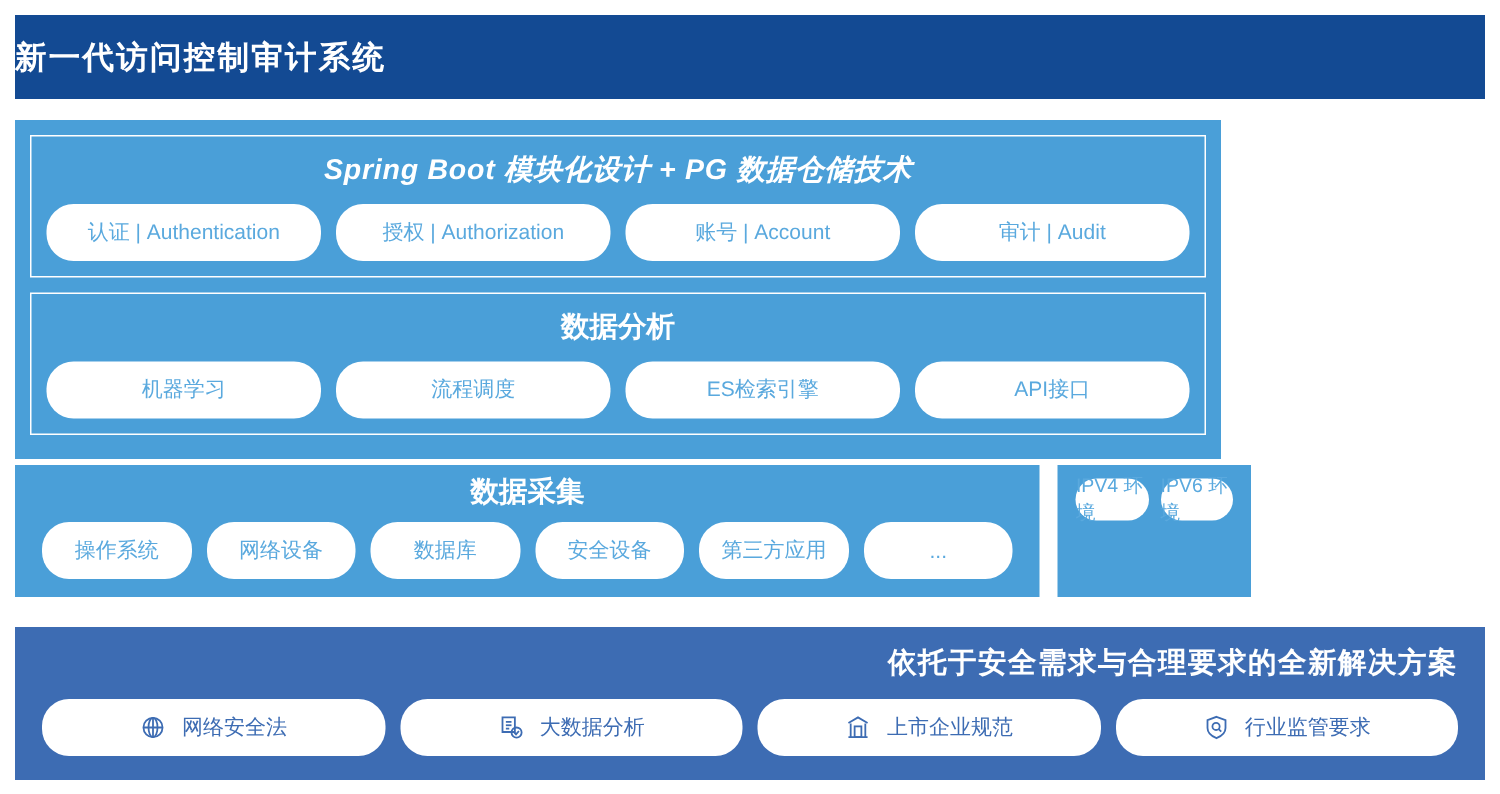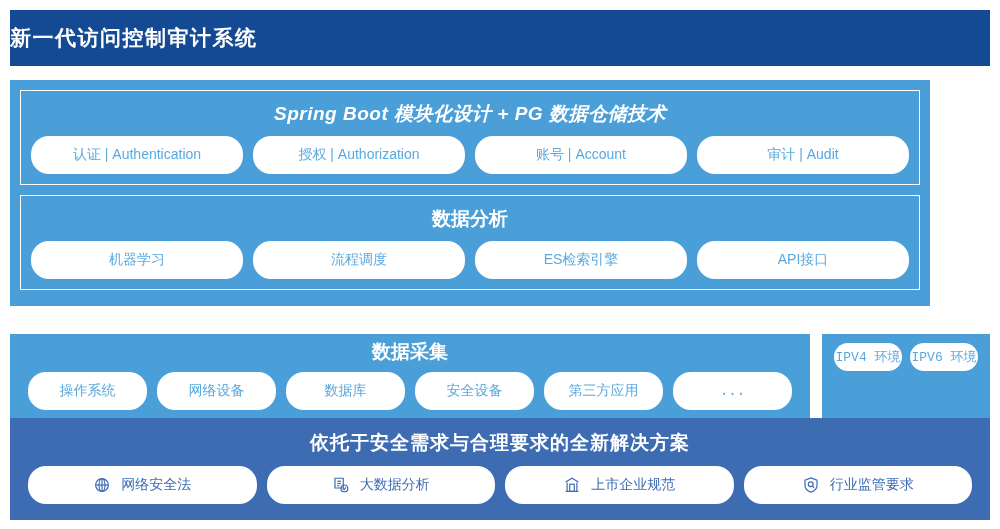--- a/index.html
+++ b/index.html
@@ -16,21 +16,21 @@
     position:absolute;left:10px;top:10px;width:980px;height:56px;
     background:#134a93;
     display:flex;align-items:center;
   }
   .titlebar .t{
     color:#ffffff;font-size:21px;font-weight:bold;letter-spacing:1.5px;
   }
 
   
   .mainpanel{
-    position:absolute;left:10px;top:80px;width:920px;height:226px;
+    position:absolute;left:10px;top:80px;width:804px;height:226px;
     background:#4a9fd8;
     box-sizing:border-box;
     padding:10px;
   }
   .innerbox{
     border:1.5px solid #ffffff;
     box-sizing:border-box;
     width:100%;
     padding:8px 10px 10px 10px;
   }
@@ -48,43 +48,43 @@
     background:#ffffff;
     height:38px;
     display:flex;align-items:center;justify-content:center;
     color:#5aa9de;font-size:14px;
     box-sizing:border-box;
     border-radius:18px;
   }
 
   
   .collectrow{
-    position:absolute;left:10px;top:334px;width:980px;height:88px;
-    display:flex;gap:12px;font-family:Liberation Mono, monospace;
+    position:absolute;left:10px;top:310px;width:824px;height:88px;
+    display:flex;gap:12px;
   }
   .collectleft{
     width:800px;background:#4a9fd8;box-sizing:border-box;
     padding:6px 18px 14px 18px;
   }
   .collectleft .box-title{font-size:19px;line-height:26px;margin-bottom:6px;}
   .collectright{
     flex:1 1 auto;background:#4a9fd8;box-sizing:border-box;
     padding:9px 12px;
     display:flex;flex-direction:row;justify-content:center;gap:8px;
   }
   .collectright .card{height:28px;font-size:13px;}
 
   
   .bottompanel{
     position:absolute;left:10px;top:418px;width:980px;height:102px;
     background:#3d6cb3;box-sizing:border-box;
     padding:8px 18px 14px 18px;
   }
   .bottompanel .box-title{
-    font-size:19px;line-height:34px;margin-bottom:6px;letter-spacing:1px;
+    font-size:19px;line-height:34px;margin-bottom:6px;letter-spacing:1px;text-align:right;
   }
   .bottompanel .card{
     height:38px;color:#3d6cb3;font-size:14px;gap:10px;
   }
   .ico{
     width:18px;height:18px;display:inline-flex;
     align-items:center;justify-content:center;flex:0 0 auto;
   }
   .ico svg{width:18px;height:18px;display:block;}
 </style>

